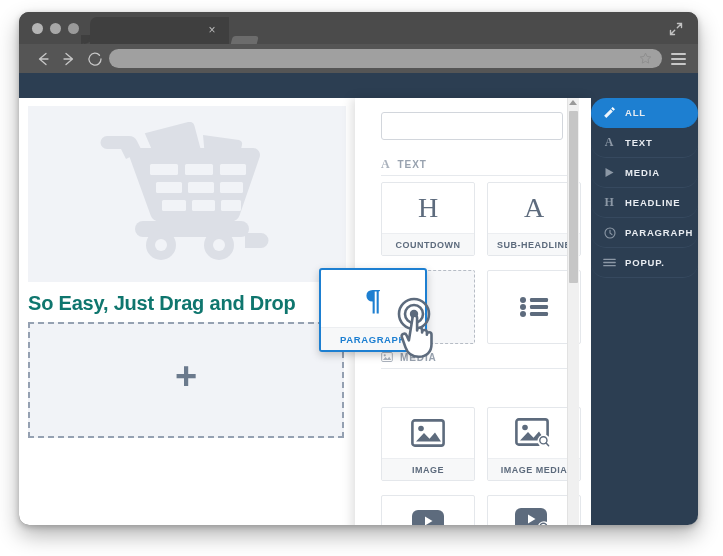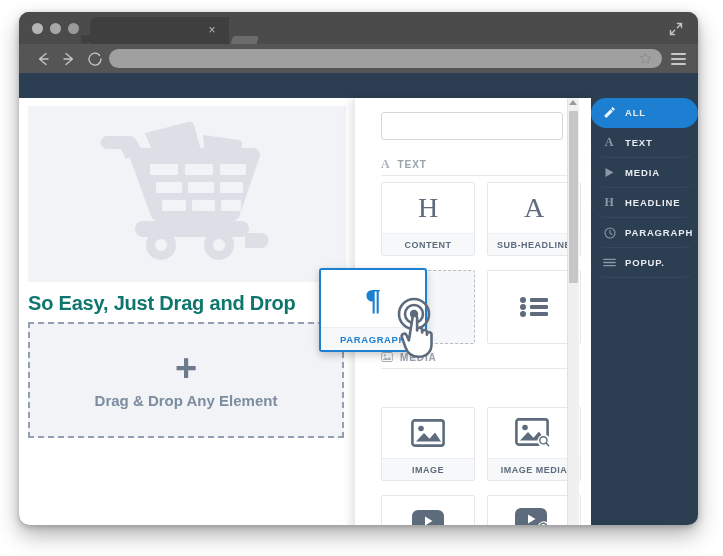--- a/index.html
+++ b/index.html
@@ -414,40 +414,39 @@
               <circle cx="120" cy="123" r="6"></circle>
             </g>
           </svg>
         </div>
       </div>
 
       <div id="headline-text">So Easy, Just Drag and Drop</div>
 
       <div id="dropzone">
         <div id="dropzone-plus">+</div>
-        <div id="dropzone-label">Drag &amp; Drop Any Element</div>
       </div>
 
     </div>
 
     <div id="elements-panel">
       <div id="panel-inner">
 
         <input id="search-input" type="text" placeholder="" style="">
 
         <div class="section-head" id="sect-text">
           <span class="sect-icon" style="font-family:'Liberation Serif',serif;">A</span>
           <span>TEXT</span>
         </div>
 
         <div class="el-grid" id="grid-text">
 
           <div class="el-card">
             <div class="el-card-icon" style="font-family:'Liberation Serif',serif;font-size:28px;">H</div>
-            <div class="el-card-label">CONTENT</div>
+            <div class="el-card-label">COUNTDOWN</div>
           </div>
 
           <div class="el-card">
             <div class="el-card-icon" style="font-family:'Liberation Serif',serif;font-size:28px;">A</div>
             <div class="el-card-label">SUB-HEADLINE</div>
           </div>
 
           <div class="el-card placeholder">
             <div class="el-card-icon"></div>
           </div>

